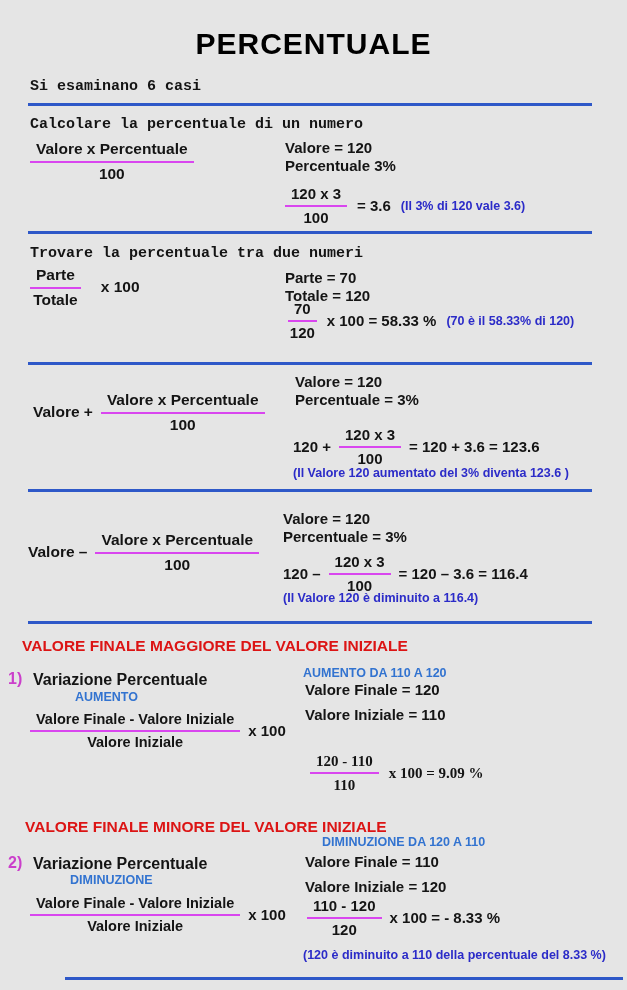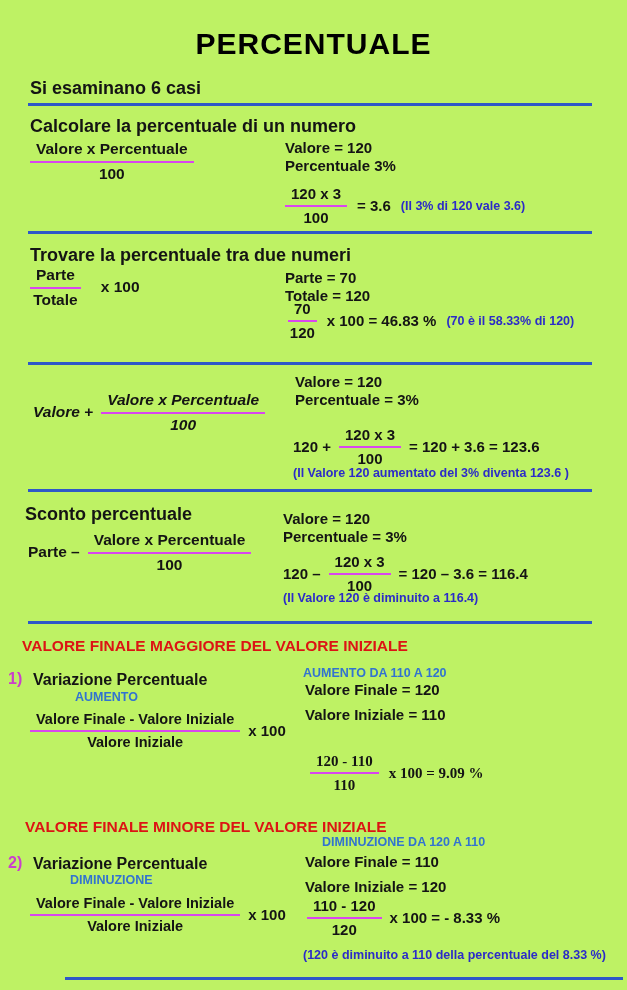--- a/index.html
+++ b/index.html
@@ -1,23 +1,23 @@
 <!DOCTYPE html>
 <html><head>
 <meta charset="utf-8">
 <style>
   html,body{margin:0;padding:0;background:#ffffff;}
   .page{
-    position:relative;width:627px;height:990px;background:#bef264;
+    position:relative;width:627px;height:990px;background:#e5e5e5;
     font-family:"Liberation Sans", sans-serif;font-weight:bold;color:#141414;
     overflow:hidden;line-height:1.2;
   }
   .abs{position:absolute;}
   .title{left:0;top:26px;width:100%;text-align:center;font-size:30px;letter-spacing:1px;color:#000;}
-  .h15{font-size:18px;}
+  .h15{font-size:15px;font-family:Liberation Mono, monospace;}
   .rule{height:3px;background:#2E58C8;}
   .note{color:#2B2BC8;font-size:12.5px;}
   .bluelab{color:#3273D0;font-size:12.5px;}
   .red{color:#DC1414;font-size:15.5px;}
   .mag{color:#CB3FCB;font-size:16px;}
   .row{display:flex;align-items:center;gap:10px;white-space:nowrap;}
   .frac{display:inline-block;text-align:center;vertical-align:middle;}
   .frac .num{display:block;border-bottom:2px solid #d946ef;padding:0 6px 2px 6px;}
   .frac .den{display:block;padding-top:2px;}
   .f155{font-size:15.5px;}
@@ -60,48 +60,47 @@
     </span>
     <span class="f155">x 100</span>
   </div>
   <div class="abs given" style="left:285px;top:269px;">Parte = 70</div>
   <div class="abs given" style="left:285px;top:287px;">Totale = 120</div>
   <div class="abs row" style="left:288px;top:300px;align-items:center;">
     <span class="frac f15">
       <span class="num">70</span>
       <span class="den">120</span>
     </span>
-    <span class="f15">x 100 = 46.83 %</span>
+    <span class="f15">x 100 = 58.33 %</span>
     <span class="note">(70 è il 58.33% di 120)</span>
   </div>
   <div class="abs rule" style="left:28px;top:362px;width:564px;"></div>
 
-  <div class="abs row" style="left:33px;top:391px;gap:8px;font-style:italic;">
+  <div class="abs row" style="left:33px;top:391px;gap:8px;">
     <span class="f155">Valore +</span>
     <span class="frac f155">
       <span class="num">Valore x Percentuale</span>
       <span class="den">100</span>
     </span>
   </div>
   <div class="abs given" style="left:295px;top:373px;">Valore = 120</div>
   <div class="abs given" style="left:295px;top:391px;">Percentuale = 3%</div>
   <div class="abs row" style="left:293px;top:426px;gap:8px;">
     <span class="f15">120 +</span>
     <span class="frac f15">
       <span class="num">120 x 3</span>
       <span class="den">100</span>
     </span>
     <span class="f15">= 120 + 3.6 = 123.6</span>
   </div>
   <div class="abs note" style="left:293px;top:466px;">(Il Valore 120 aumentato del 3% diventa 123.6 )</div>
   <div class="abs rule" style="left:28px;top:489px;width:564px;"></div>
 
-  <div class="abs h15" style="left:25px;top:504px;">Sconto percentuale</div>
   <div class="abs row" style="left:28px;top:531px;gap:8px;">
-    <span class="f155">Parte –</span>
+    <span class="f155">Valore –</span>
     <span class="frac f155">
       <span class="num">Valore x Percentuale</span>
       <span class="den">100</span>
     </span>
   </div>
   <div class="abs given" style="left:283px;top:510px;">Valore = 120</div>
   <div class="abs given" style="left:283px;top:528px;">Percentuale = 3%</div>
   <div class="abs row" style="left:283px;top:553px;gap:8px;">
     <span class="f15">120 –</span>
     <span class="frac f15">

